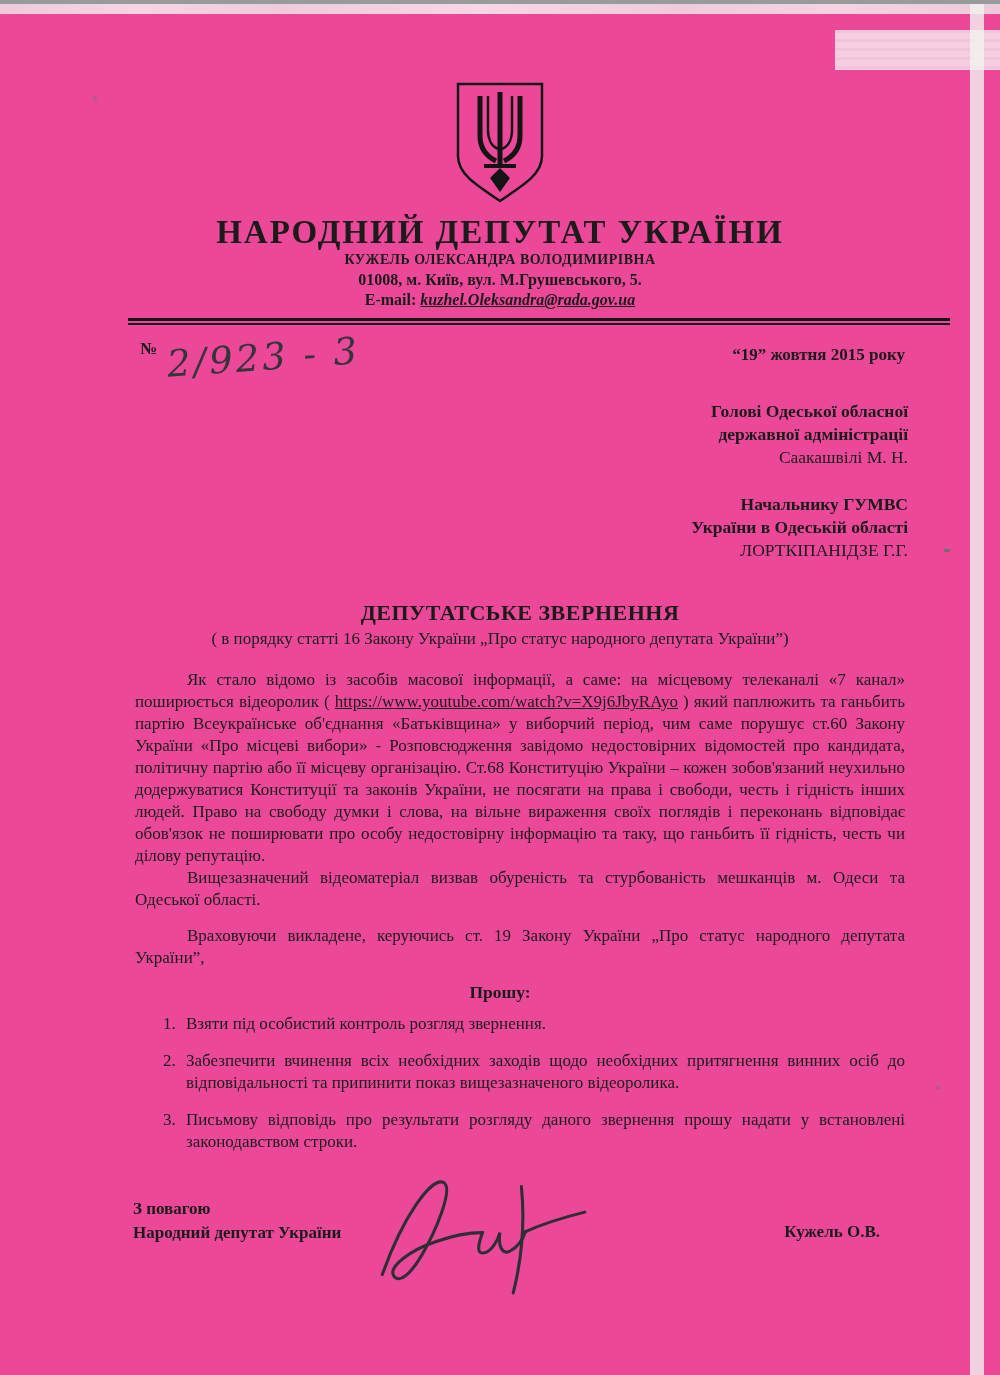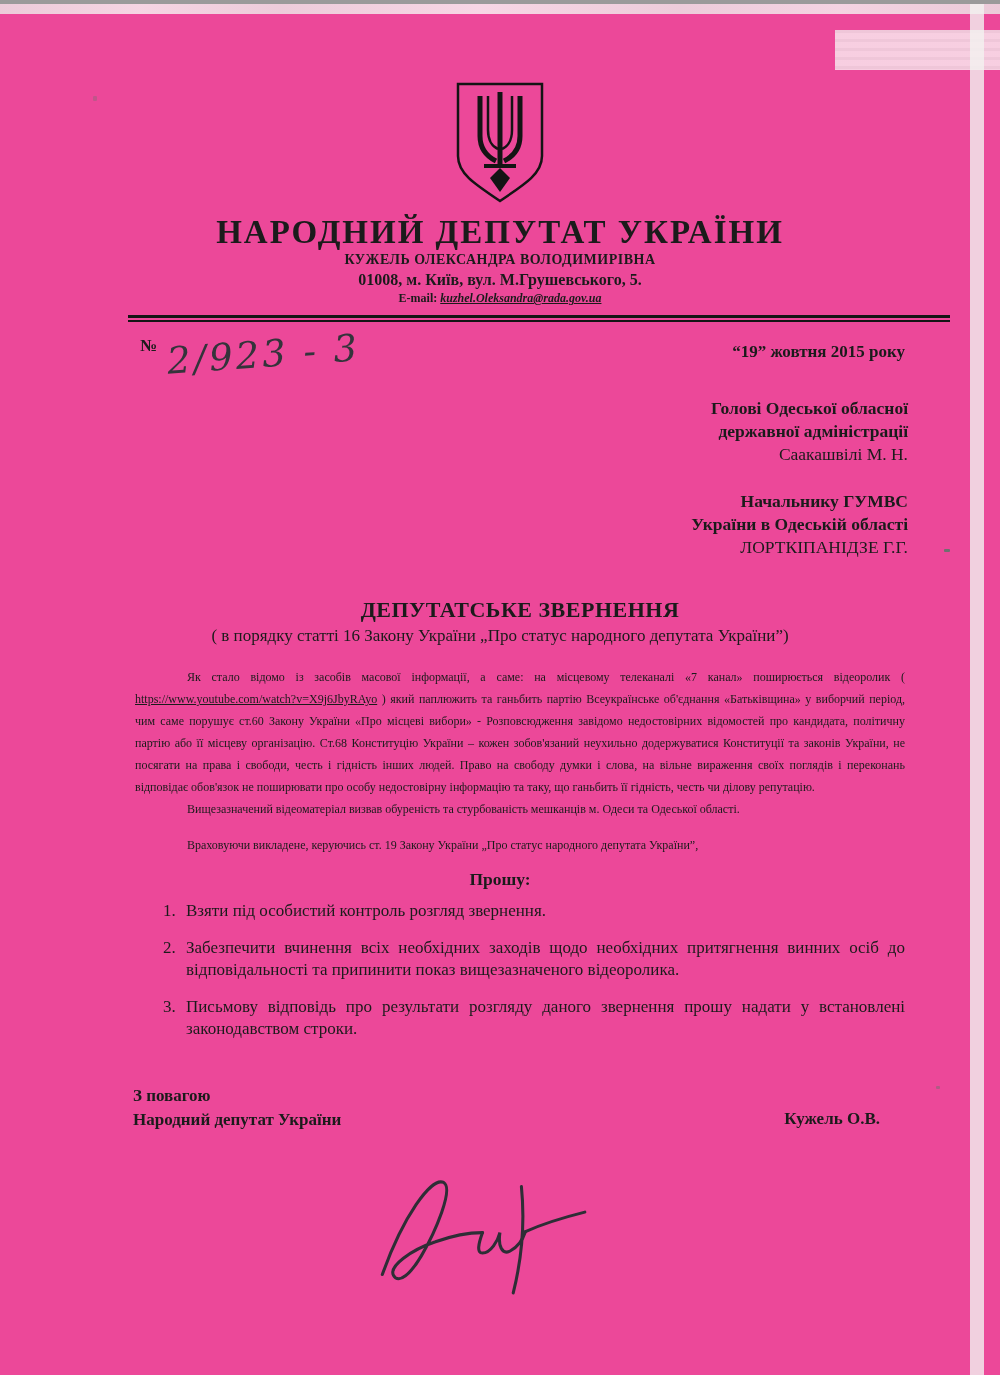--- a/index.html
+++ b/index.html
@@ -29,21 +29,21 @@
   .speck.s1{left:944px;top:545px;width:6px;height:3px;}
   .speck.s2{left:93px;top:92px;width:4px;height:5px;opacity:.35;}
   .speck.s3{left:936px;top:1082px;width:4px;height:3px;opacity:.5;}
 
   
   .letterhead{padding-top:76px;text-align:center;}
   .emblem{width:100px;height:126px;}
   .lh-title{margin-top:4px;font-size:33px;font-weight:bold;letter-spacing:2px;white-space:nowrap;}
   .lh-name{margin-top:1px;font-size:14px;font-weight:bold;letter-spacing:.5px;}
   .lh-address{margin-top:3px;font-size:16px;font-weight:bold;}
-  .lh-email{margin-top:2px;font-size:12px;font-weight:bold;}
+  .lh-email{margin-top:2px;font-size:16px;font-weight:bold;}
   .lh-email .email{font-style:italic;text-decoration:underline;color:inherit;}
 
   .rule{margin:9px 50px 0 128px;}
   .rule-a{height:3px;background:#151515;}
   .rule-b{height:2px;background:#151515;margin-top:2px;}
 
   
   .ref-row{display:flex;justify-content:space-between;align-items:flex-start;margin:14px 95px 0 140px;}
   .no-sign{font-size:17px;font-weight:bold;vertical-align:top;}
   .handwritten{
@@ -58,21 +58,21 @@
   
   .addressees{margin:24px 92px 0 0;text-align:right;font-size:17.5px;line-height:23px;}
   .addr-block + .addr-block{margin-top:24px;}
   .addr-bold{font-weight:bold;}
 
   
   .doc-title{margin:38px 0 0;text-align:center;font-size:22px;font-weight:bold;letter-spacing:.5px;padding-left:40px;}
   .doc-subtitle{margin-top:3px;text-align:center;font-size:17px;}
 
   
-  .bodytext{margin:20px 95px 0 135px;font-size:12px;line-height:22px;text-align:justify;}
+  .bodytext{margin:20px 95px 0 135px;font-size:17px;line-height:22px;text-align:justify;}
   .bodytext p{margin:0;text-indent:52px;}
   .bodytext .p3{margin-top:14px;}
   .link{color:inherit;text-decoration:underline;}
 
   .request-heading{margin-top:13px;text-align:center;font-size:17.5px;font-weight:bold;}
 
   ol.request-list{margin:10px 95px 0 152px;padding-left:28px;font-size:17px;line-height:22px;}
   ol.request-list li{padding-left:6px;margin-top:15px;text-align:justify;}
   ol.request-list li:first-child{margin-top:0;}
 

